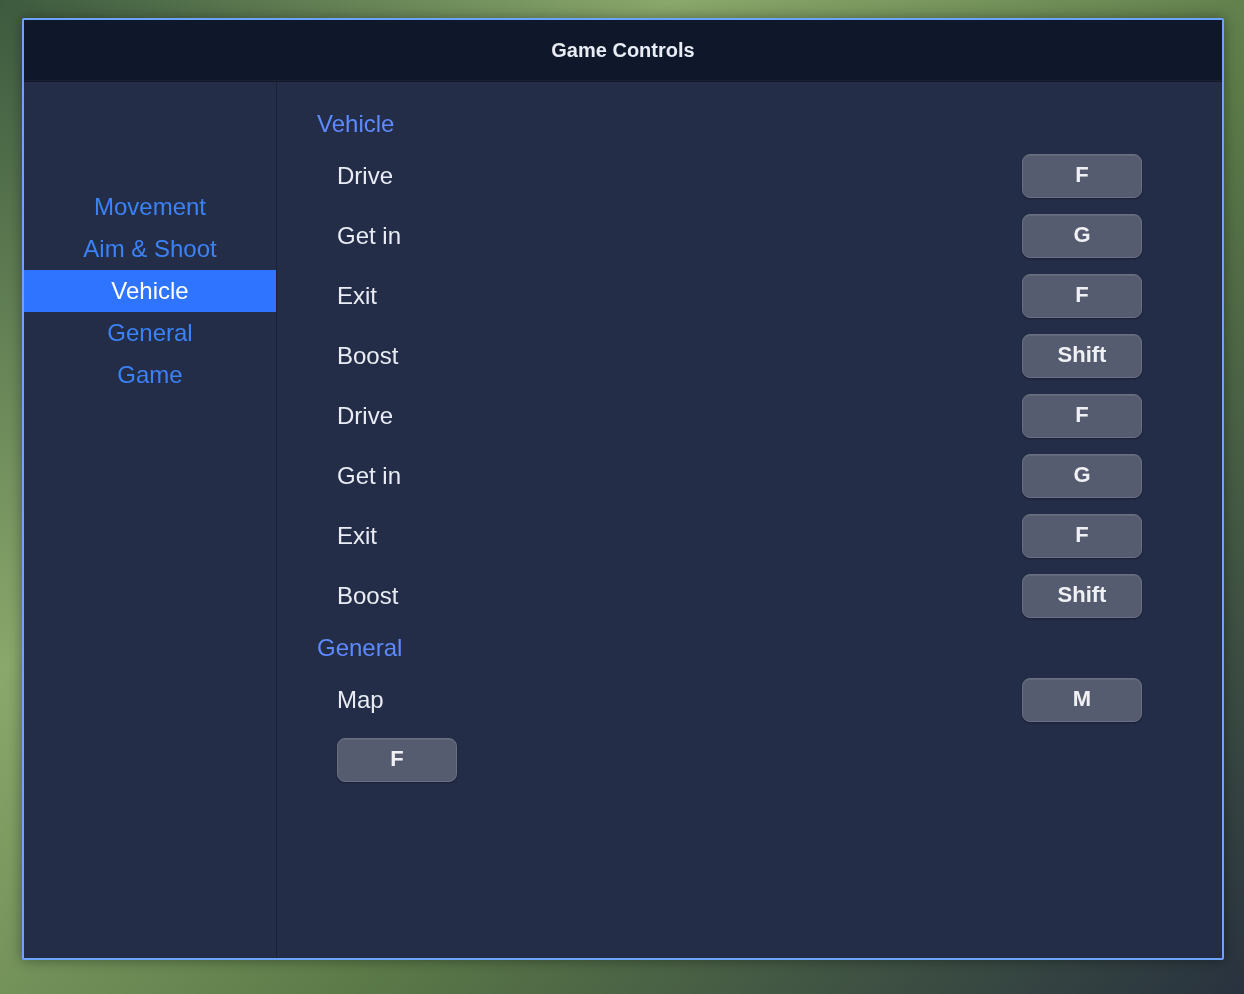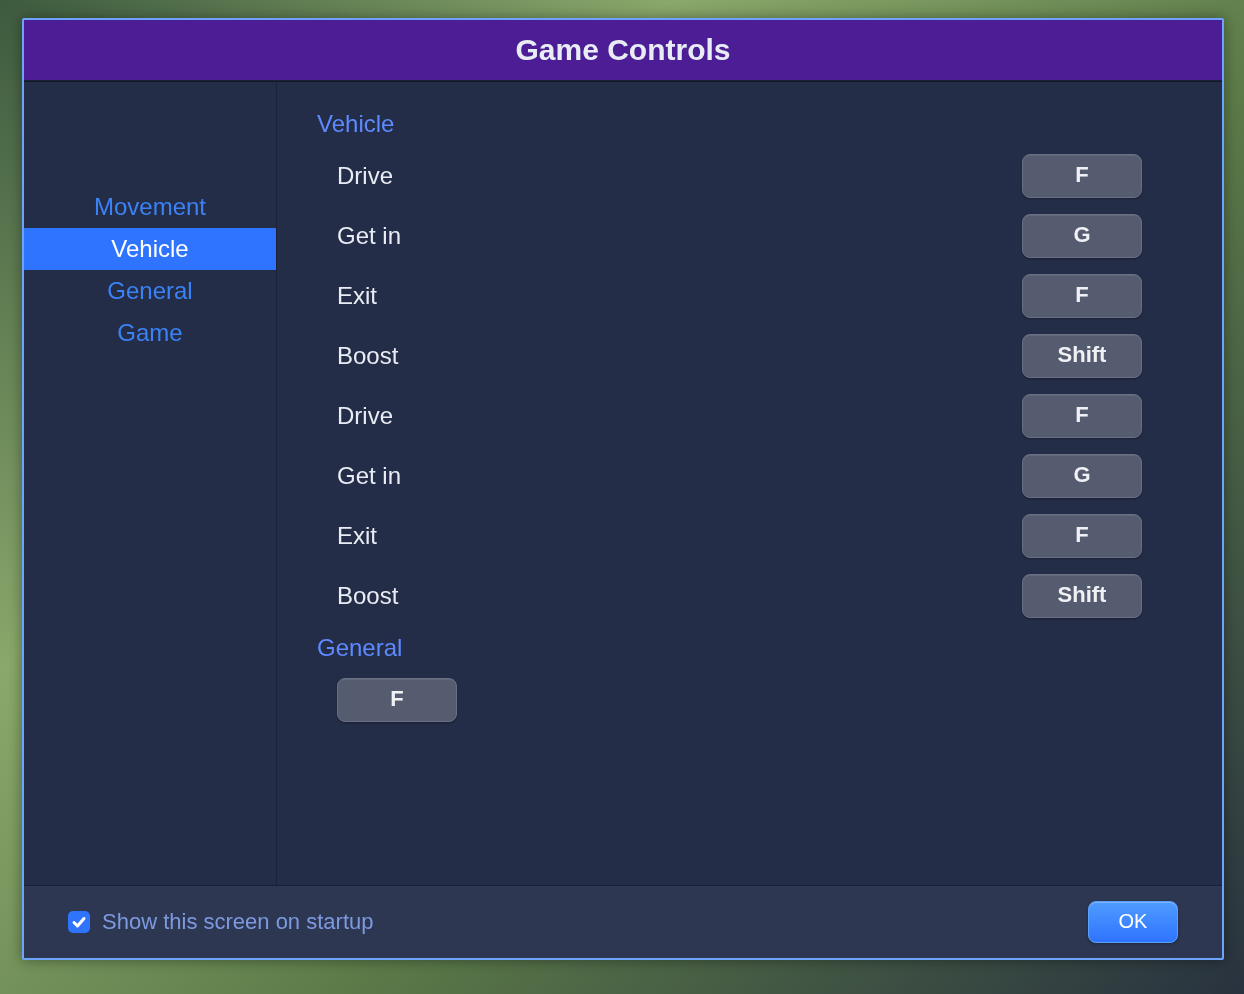--- a/index.html
+++ b/index.html
@@ -23,24 +23,24 @@
     background: #2d3752;
     display: flex;
     flex-direction: column;
     box-shadow: 0 0 14px rgba(0,0,0,0.4);
   }
 
   .titlebar {
     height: 60px;
     line-height: 60px;
     text-align: center;
-    font-size: 30px;
+    font-size: 20px;
     font-weight: 600;
     color: #e8ecf5;
-    background: #4c1d95;
+    background: #0f172a;
     border-bottom: 1px solid #1b2233;
     flex-shrink: 0;
   }
 
   .body {
     flex: 1;
     display: flex;
     min-height: 0;
     background: #242d48;
     border-top: 1px solid #12182a;
@@ -176,20 +176,21 @@
 <body>
 
 <div class="modal">
 
   <div class="titlebar">Game Controls</div>
 
   <div class="body">
 
     <div class="sidebar" id="sidebar">
         <div class="sidebar-item">Movement</div>
+        <div class="sidebar-item">Aim &amp; Shoot</div>
         <div class="sidebar-item selected">Vehicle</div>
         <div class="sidebar-item">General</div>
         <div class="sidebar-item">Game</div>
       </div>
 
     <div class="content">
       <div class="content-inner" id="content-inner">
           <div class="section-header">Vehicle</div>
           <div class="row">
             <div class="row-label">Drive</div>
@@ -218,31 +219,25 @@
           <div class="row">
             <div class="row-label">Exit</div>
             <div class="key-btn">F</div>
           </div>
           <div class="row">
             <div class="row-label">Boost</div>
             <div class="key-btn">Shift</div>
           </div>
           <div class="section-header">General</div>
           <div class="row">
+            <div class="row-label">Map</div>
+            <div class="key-btn">M</div>
+          </div>
+          <div class="row">
             <div class="key-btn">F</div>
           </div>
         </div>
     </div>
 
   </div>
 
-  <div class="footer">
-    <div class="checkbox">
-      <svg viewBox="0 0 16 16">
-        <polyline points="3,8.5 6.5,12 13,4.5"></polyline>
-      </svg>
-    </div>
-    <div class="checkbox-label">Show this screen on startup</div>
-    <div class="spacer"></div>
-    <div class="ok-btn">OK</div>
-  </div>
 
 </div>
 
 </body></html>

